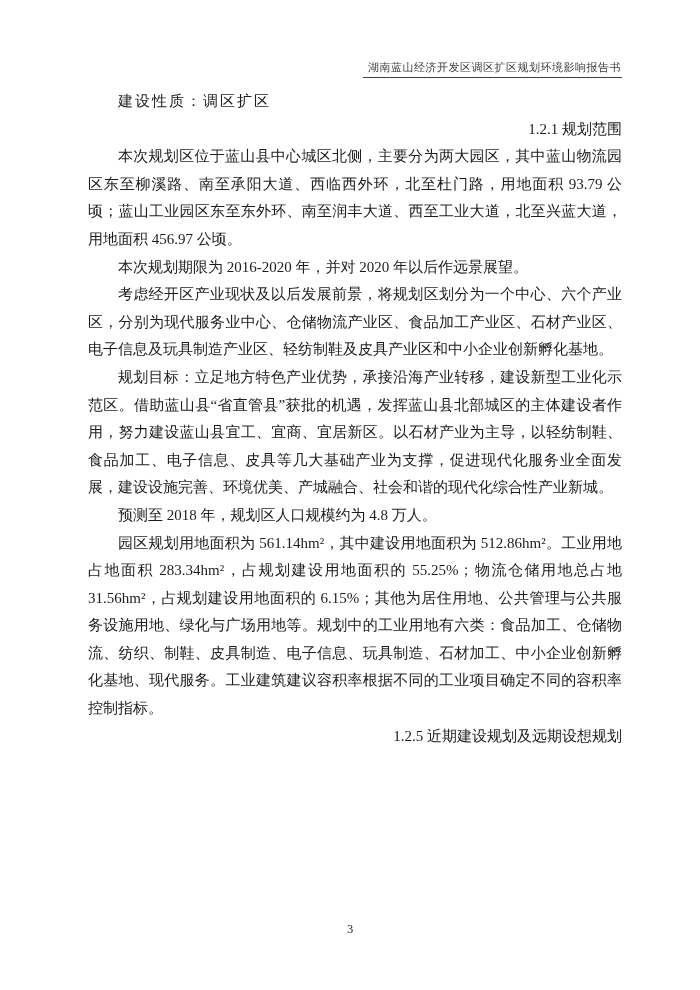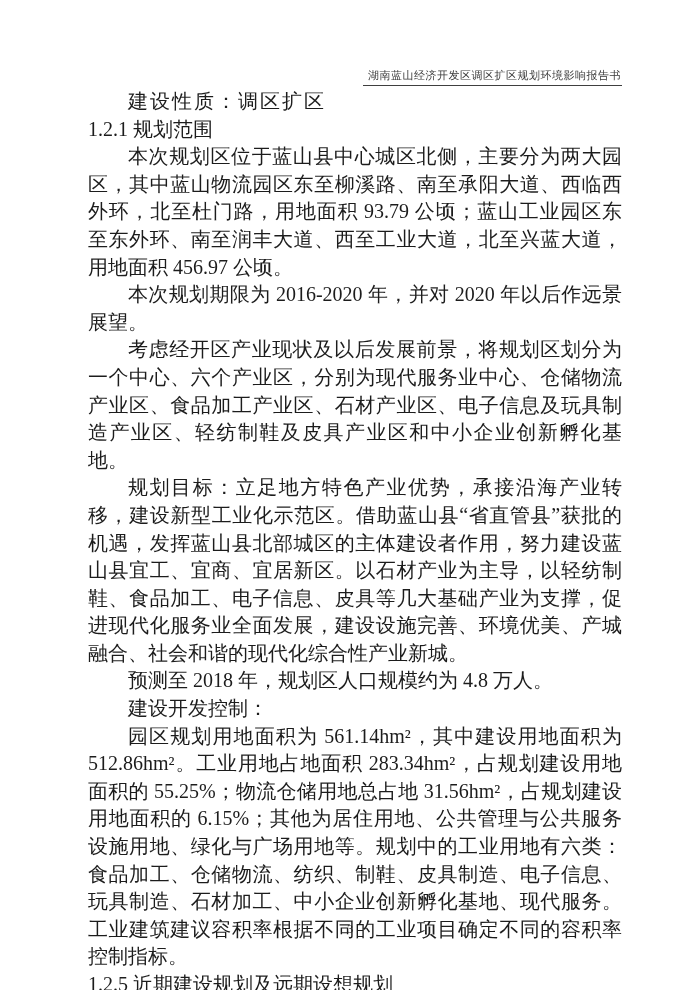--- a/index.html
+++ b/index.html
@@ -15,52 +15,51 @@
     overflow: hidden;
     font-family: "Liberation Serif", "DejaVu Serif", serif;
     color: #1c1c1c;
   }
   .header {
     position: absolute;
     top: 57px;
     left: 88px;
     right: 78px;
     text-align: right;
-    margin-top: 8px;
   }
   .header-title {
     display: inline-block;
     font-size: 11px;
     color: #3a3a3a;
     letter-spacing: 0.5px;
     padding: 0 1px 3px 5px;
     border-bottom: 1.5px solid #3f3f3f;
     line-height: 14px;
   }
   .content {
     position: absolute;
     top: 88px;
     left: 88px;
     width: 534px;
   }
   .content p, .content h3 {
     margin: 0;
     padding: 0;
-    font-size: 20px;
+    font-size: 15px;
     font-weight: normal;
     line-height: 27.6px;
   }
   .para {
     text-indent: 2em;
     text-align: justify;
     text-align-last: left;
   }
   .heading {
     text-indent: 0;
-    text-align: left;
+    text-align: right;
   }
   .ls {
     letter-spacing: 2px;
   }
   .footer {
     position: absolute;
     top: 922px;
     left: 0;
     width: 700px;
     text-align: center;
@@ -88,21 +87,20 @@
     <p class="para">本次规划期限为 2016-2020 年，并对 2020 年以后作远景展望。</p>
 
 
     <p class="para">考虑经开区产业现状及以后发展前景，将规划区划分为一个中心、六个产业区，分别为现代服务业中心、仓储物流产业区、食品加工产业区、石材产业区、电子信息及玩具制造产业区、轻纺制鞋及皮具产业区和中小企业创新孵化基地。</p>
 
     <p class="para">规划目标：立足地方特色产业优势，承接沿海产业转移，建设新型工业化示范区。借助蓝山县“省直管县”获批的机遇，发挥蓝山县北部城区的主体建设者作用，努力建设蓝山县宜工、宜商、宜居新区。以石材产业为主导，以轻纺制鞋、食品加工、电子信息、皮具等几大基础产业为支撑，促进现代化服务业全面发展，建设设施完善、环境优美、产城融合、社会和谐的现代化综合性产业新城。</p>
 
 
     <p class="para">预测至 2018 年，规划区人口规模约为 4.8 万人。</p>
 
-    <p class="para">建设开发控制：</p>
 
     <p class="para">园区规划用地面积为 561.14hm²，其中建设用地面积为 512.86hm²。工业用地占地面积 283.34hm²，占规划建设用地面积的 55.25%；物流仓储用地总占地 31.56hm²，占规划建设用地面积的 6.15%；其他为居住用地、公共管理与公共服务设施用地、绿化与广场用地等。规划中的工业用地有六类：食品加工、仓储物流、纺织、制鞋、皮具制造、电子信息、玩具制造、石材加工、中小企业创新孵化基地、现代服务。工业建筑建议容积率根据不同的工业项目确定不同的容积率控制指标。</p>
 
     <h3 class="heading">1.2.5 近期建设规划及远期设想规划</h3>
 
   </div>
 
   <div class="footer">
     <span>3</span>
   </div>

